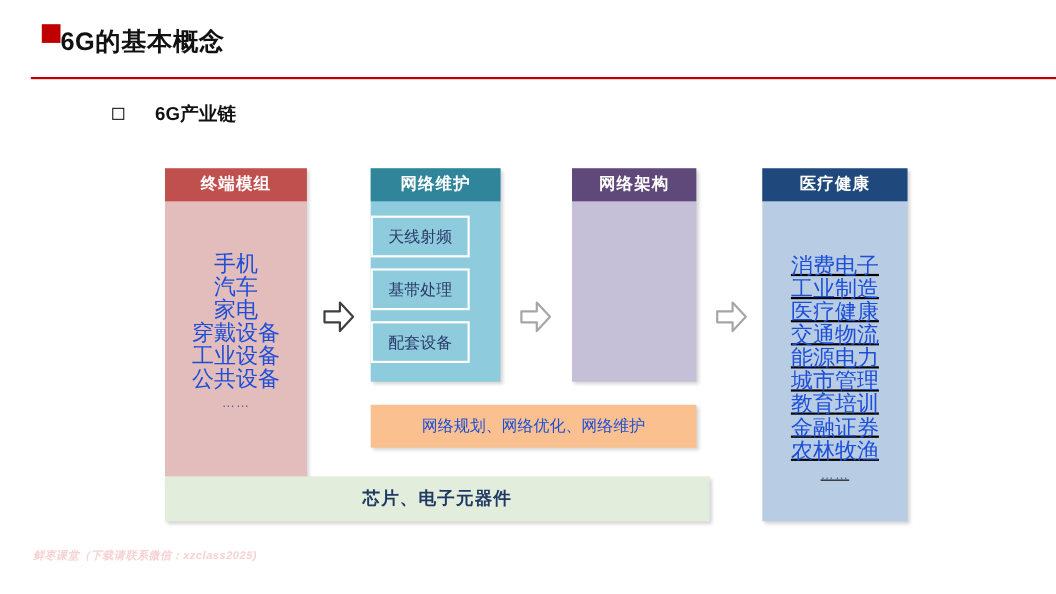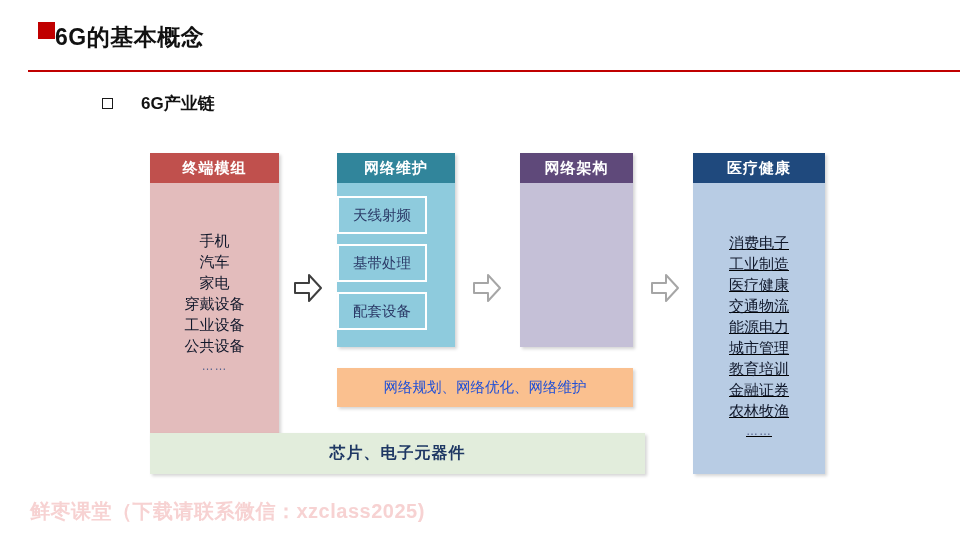--- a/index.html
+++ b/index.html
@@ -91,22 +91,22 @@
     font-size: 15px;
     font-weight: bold;
     letter-spacing: 1px;
   }
   .col-body {
     box-sizing: border-box;
     width: 100%;
     text-align: center;
   }
   .col-item {
-    font-size: 15px;
-    color: #0f172a;
+    font-size: 20px;
+    color: #1d4ed8;
     line-height: 21px;
     white-space: nowrap;
   }
   .col-item.ellipsis {
     color: #55618c;
     letter-spacing: 1px;
     font-size: 12px;
   }
 
   
@@ -170,25 +170,26 @@
     position: absolute;
     width: 30px;
     height: 34px;
   }
 
   
   #footer-note {
     position: absolute;
     left: 30px;
     top: 498px;
-    font-size: 20px;
+    font-size: 10px;
     font-weight: bold;
     color: #f7d2d2;
     white-space: nowrap;
     letter-spacing: 0.5px;
+    font-style: italic;
   }
 </style>
 </head>
 <body>
 
 <div id="slide-title-row">
   <span id="title-bullet"></span>
   <span id="slide-title">6G的基本概念</span>
 </div>
 <div id="title-rule"></div>

